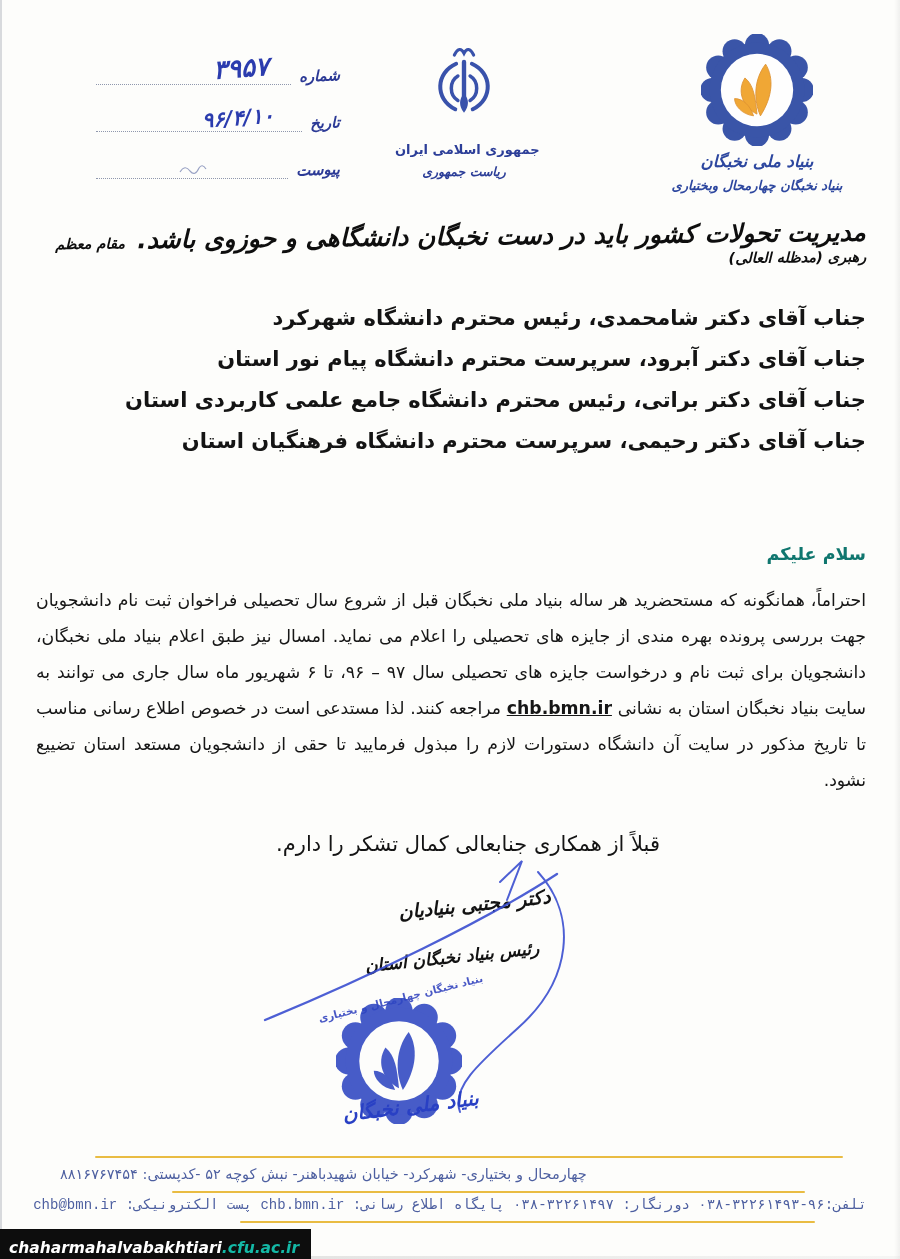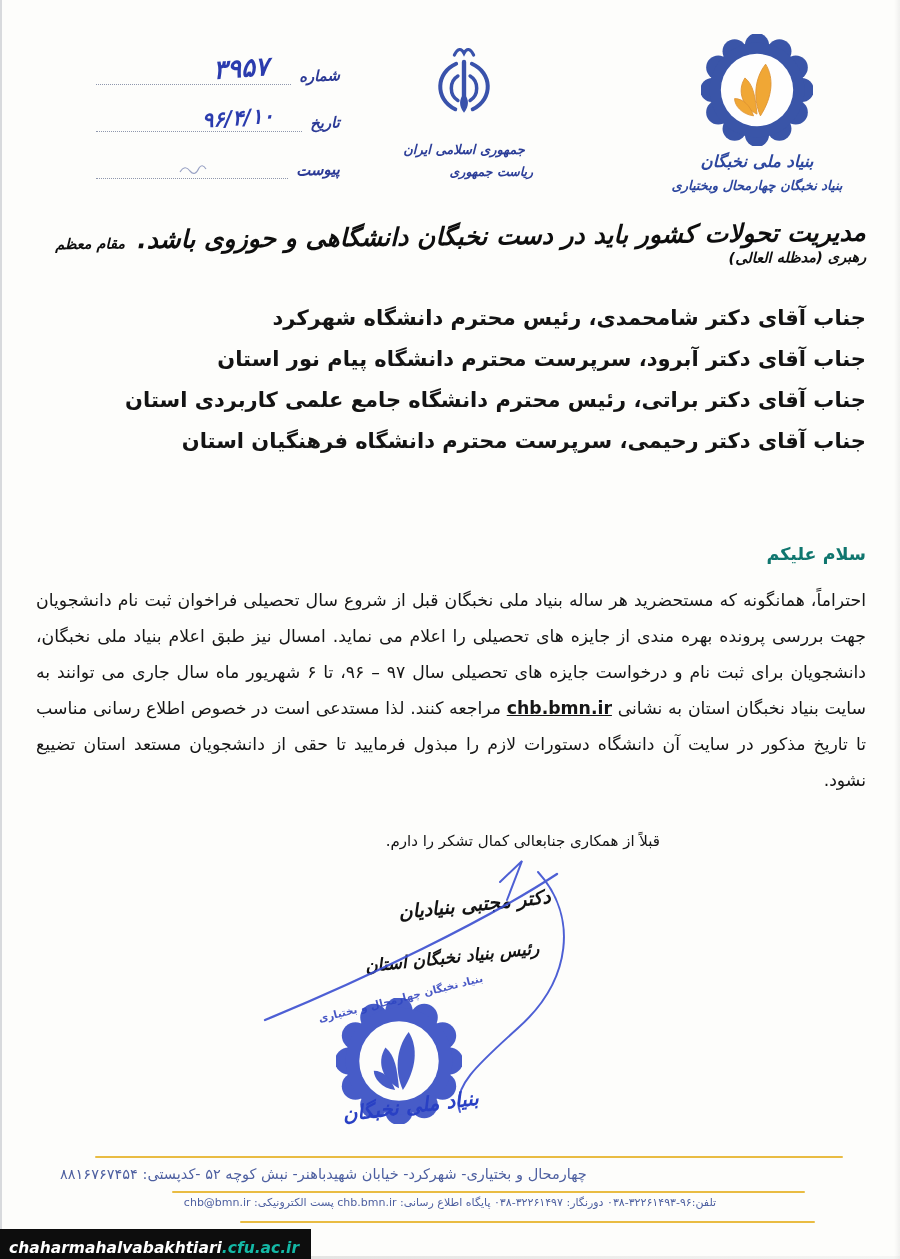--- a/index.html
+++ b/index.html
@@ -17,43 +17,43 @@
   .ref-label{font-size:15px;font-weight:bold;font-style:italic;color:#2c3a96;
              margin-left:8px;white-space:nowrap;transform:rotate(-2deg);}
   .ref-line{flex:1;border-bottom:1.6px dotted #8f97ad;position:relative;height:22px;}
   .ref-value{position:absolute;bottom:1px;right:22px;color:#2b3cae;font-weight:bold;
              font-style:italic;transform:rotate(-4deg);white-space:nowrap;}
   .ref-value.num{font-size:26px;}
   .ref-value.date{font-size:21px;right:28px;}
   .scribble{position:absolute;bottom:2px;right:80px;}
 
   .gov-block{position:absolute;top:46px;left:395px;width:138px;text-align:center;color:#2c3e98;}
-  .gov-block .line1{font-size:13px;font-weight:bold;font-style:italic;margin-top:4px;white-space:nowrap;}
-  .gov-block .line2{font-size:12.5px;font-weight:bold;font-style:italic;margin-top:7px;text-align:right;}
+  .gov-block .line1{font-size:13px;font-weight:bold;margin-top:4px;white-space:nowrap;}
+  .gov-block .line2{font-size:12.5px;font-weight:bold;font-style:italic;margin-top:7px;}
 
   .fnd-block{position:absolute;top:34px;left:652px;width:210px;text-align:center;color:#2d479f;}
   .fnd-block .line1{font-size:16.5px;font-weight:bold;font-style:italic;margin-top:2px;white-space:nowrap;}
   .fnd-block .line2{font-size:13px;font-weight:bold;font-style:italic;margin-top:7px;white-space:nowrap;}
 
   
   .headline{position:absolute;top:222px;left:40px;right:34px;direction:rtl;text-align:right;
             transform:rotate(-0.6deg);color:#0e0e0e;}
   .headline .quote{font-size:25px;font-weight:bold;font-style:italic;}
   .headline .attr{font-size:14.5px;font-weight:bold;font-style:italic;margin-right:7px;}
 
   
   .recipients{position:absolute;top:298px;right:34px;left:34px;direction:rtl;text-align:right;
               font-size:21px;font-weight:bold;color:#141414;}
   .recipients div{line-height:41px;}
   .salutation{position:absolute;top:544px;right:34px;direction:rtl;font-size:17.5px;
               font-weight:bold;color:#0f766e;}
   .body-par{position:absolute;top:582px;right:34px;left:36px;direction:rtl;text-align:justify;
             font-size:17.3px;line-height:36px;color:#161616;}
   .site-link{font-weight:bold;text-decoration:underline;direction:ltr;unicode-bidi:embed;}
-  .closing{position:absolute;top:832px;right:240px;direction:rtl;font-size:15px;color:#141414;}
+  .closing{position:absolute;top:832px;right:240px;direction:rtl;font-size:21px;color:#141414;}
 
   
   .sig-name{position:absolute;top:893px;left:372px;width:205px;text-align:center;
             font-size:19px;font-weight:bold;font-style:italic;color:#121212;
             transform:rotate(-6deg);direction:rtl;}
   .sig-title{position:absolute;top:947px;left:332px;width:240px;text-align:center;
             font-size:17px;font-weight:bold;font-style:italic;color:#121212;
             transform:rotate(-6deg);direction:rtl;}
   .swoosh{position:absolute;top:858px;left:255px;}
   .stamp{position:absolute;top:998px;left:336px;opacity:.88;}
@@ -65,21 +65,21 @@
             transform:rotate(-7deg);direction:rtl;white-space:nowrap;}
 
   
   .f-rule{position:absolute;height:0;border-top:2.5px solid #e9bc42;border-radius:2px;}
   .f-rule.r1{top:1156px;left:95px;width:748px;}
   .f-rule.r2{top:1191px;left:172px;width:633px;border-top-width:2px;}
   .f-rule.r3{top:1221px;left:240px;width:575px;border-top-width:2px;}
   .f-address{position:absolute;top:1166px;left:60px;right:60px;text-align:left;direction:rtl;
              font-size:14.5px;color:#4d5fa0;}
   .f-contacts{position:absolute;top:1196px;left:30px;right:30px;text-align:center;direction:rtl;
-             font-size:11px;color:#4d5fa0;}
+             font-size:14px;color:#4d5fa0;font-family:Liberation Mono, monospace;}
 
   
   .watermark{position:absolute;top:1229px;left:0;height:38px;background:#0d0d0d;color:#fff;
              display:flex;align-items:center;padding:0 12px 0 9px;
              font-size:15.5px;font-weight:bold;font-style:italic;}
   .watermark .suffix{color:#14b8a6;}
 </style>
 </head>
 <body>
 

